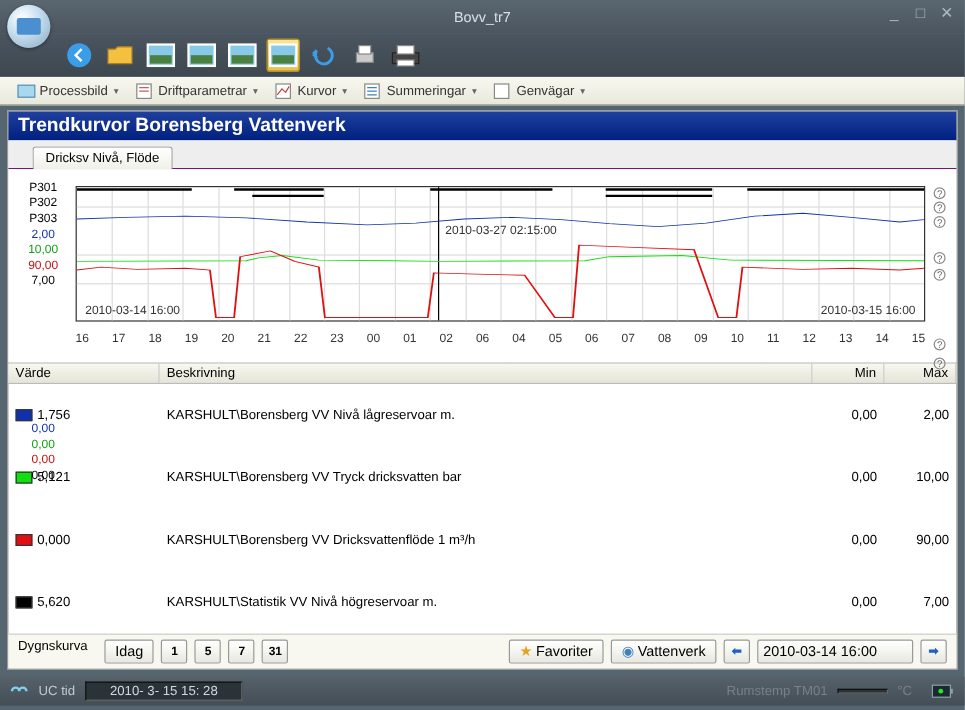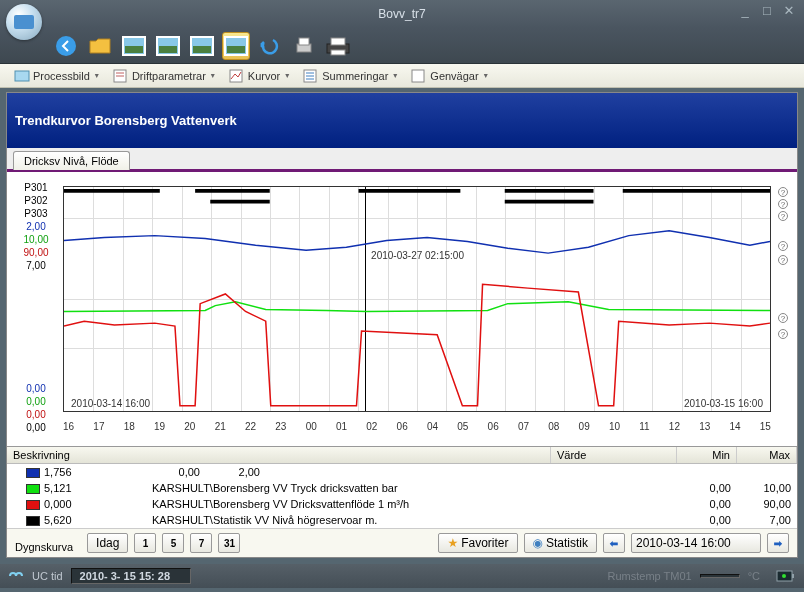--- a/index.html
+++ b/index.html
@@ -10,41 +10,41 @@
 .title-text { color: #d8e0e8; margin: 0 auto; font-size: 12px; }
 .win-controls { position: absolute; right: 6px; top: 4px; display: flex; gap: 4px; }
 .win-controls span { width: 18px; height: 16px; color: #aab8c0; text-align: center; cursor: pointer; font-size: 13px; line-height: 14px; }
 .ribbon-toolbar { height: 36px; background: linear-gradient(#4a5560, #3e4850); display: flex; align-items: center; padding-left: 52px; gap: 6px; border-bottom: 1px solid #2a3338; }
 .tb-btn { width: 28px; height: 28px; display: flex; align-items: center; justify-content: center; border-radius: 3px; cursor: pointer; }
 .menubar { height: 24px; background: linear-gradient(#f8f8f0, #e8e8dc); border-bottom: 1px solid #c0c0b0; display: flex; align-items: center; padding: 0 8px; gap: 2px; }
 .menu-item { display: flex; align-items: center; gap: 3px; padding: 2px 6px; cursor: pointer; color: #333; }
 .menu-drop { font-size: 8px; color: #666; margin-left: 2px; }
 .mini-icon { width: 16px; height: 16px; display: inline-block; }
 .content { background: #fff; margin: 4px 6px 6px 6px; border: 1px solid #888; height: 466px; display: flex; flex-direction: column; }
-.panel-title { background: linear-gradient(#2040a0, #002080); color: #fff; font-weight: bold; font-size: 13px; padding: 20px 8px; }
-.tab-strip { background: #eee; border-bottom: 3px solid #701a75; height: 24px; display: flex; align-items: flex-end; padding-left: 6px; }
+.panel-title { background: linear-gradient(#2040a0, #002080); color: #fff; font-weight: bold; font-size: 16px; padding: 3px 8px; }
+.tab-strip { background: #eee; border-bottom: 1px solid #701a75; height: 24px; display: flex; align-items: flex-end; padding-left: 20px; }
 .tab { background: linear-gradient(#fff, #f0f0e8); border: 1px solid #999; border-bottom: none; border-radius: 3px 3px 0 0; padding: 3px 10px; font-size: 11px; margin-bottom: -1px; }
 .chart-wrap { flex: 1; background: #fff; position: relative; padding: 6px; }
 .chart-inner { position: absolute; left: 56px; right: 26px; top: 14px; bottom: 34px; border: 1px solid #333; background: #fff; }
 .y-labels { position: absolute; left: 6px; top: 10px; text-align: right; width: 46px; font-size: 10px; line-height: 1.2; }
 .y-labels div { height: 13px; text-align: center; }
 .x-labels { position: absolute; left: 56px; right: 26px; bottom: 14px; display: flex; justify-content: space-between; font-size: 10px; color: #333; }
 .grid-v { position: absolute; top: 0; bottom: 0; width: 0; border-left: 1px solid #ddd; }
 .grid-h { position: absolute; left: 0; right: 0; height: 0; border-top: 1px solid #ddd; }
 .data-table { border-top: 1px solid #999; }
 .table-head { background: linear-gradient(#f8f8f0, #e4e4d8); display: flex; border-bottom: 1px solid #bbb; }
 .th { padding: 2px 6px; border-right: 1px solid #ccc; font-size: 11px; }
-.table-body .tr { display: flex; padding: 1px 0; margin-left: 13px; }
+.table-body .tr { display: flex; padding: 19px 0; }
 .td { padding: 1px 6px; font-size: 11px; }
 .legend-box { width: 14px; height: 10px; display: inline-block; border: 1px solid #333; margin-right: 4px; vertical-align: middle; }
-.bottom-bar { display: flex; align-items: flex-end; padding: 4px 8px; gap: 6px; background: #f8f8f0; border-top: 1px solid #ccc; }
+.bottom-bar { display: flex; align-items: flex-start; padding: 4px 8px; gap: 6px; background: #f8f8f0; border-top: 1px solid #ccc; }
 .btn { background: linear-gradient(#fff,#e8e8e0); border: 1px solid #999; border-radius: 2px; padding: 2px 8px; font-size: 12px; cursor: pointer; display: flex; align-items: center; gap: 3px; }
 .sq-btn { width: 22px; height: 20px; display: flex; align-items: center; justify-content: center; background: linear-gradient(#fff,#e8e8e0); border: 1px solid #999; border-radius: 2px; cursor: pointer; font-size: 10px; font-weight: bold; }
 .statusbar { height: 24px; background: linear-gradient(#566068, #444e56); display: flex; align-items: center; padding: 0 8px; gap: 8px; color: #c0c8d0; font-size: 11px; }
-.status-field { background: #2a3338; border: 1px inset #666; padding: 1px 8px; color: #d0d8e0; min-width: 120px; font-weight: bold; }
+.status-field { background: #2a3338; border: 1px inset #666; padding: 1px 20px; color: #d0d8e0; min-width: 120px; }
 .cursor-line { position: absolute; top: 0; bottom: 0; width: 0; border-left: 1px solid #000; }
 .chart-svg { position: absolute; inset: 0; width: 100%; height: 100%; }
 .q-mark { position: absolute; right: -18px; font-size: 10px; color: #555; }
 .help-icon { width: 10px; height: 10px; border: 1px solid #888; border-radius: 50%; font-size: 8px; line-height: 9px; text-align: center; color: #666; }
 .anno { position: absolute; font-size: 10px; color: #333; white-space: nowrap; }
 </style>
 </head>
 <body>
 
 <div class="titlebar">
@@ -276,28 +276,29 @@
         <span>11</span>
         <span>12</span>
         <span>13</span>
         <span>14</span>
         <span>15</span>
       </div>
   </div>
 
   <div class="data-table">
     <div class="table-head">
+      <div class="th" style="width:126px">Värde</div>
       <div class="th" style="flex:1">Beskrivning</div>
-      <div class="th" style="width:126px">Värde</div>
       <div class="th" style="width:60px;text-align:right">Min</div>
       <div class="th" style="width:60px;text-align:right">Max</div>
     </div>
     <div class="table-body" id="tbody">
         <div class="tr">
           <div class="td" style="width:126px"><span class="legend-box" style="background:#1030b0"></span>1,756</div>
+          <div class="td" style="flex:1">KARSHULT\Borensberg VV Nivå lågreservoar m.</div>
           <div class="td" style="width:60px;text-align:right">0,00</div>
           <div class="td" style="width:60px;text-align:right">2,00</div>
         </div>
         <div class="tr">
           <div class="td" style="width:126px"><span class="legend-box" style="background:#10e010"></span>5,121</div>
           <div class="td" style="flex:1">KARSHULT\Borensberg VV Tryck dricksvatten bar</div>
           <div class="td" style="width:60px;text-align:right">0,00</div>
           <div class="td" style="width:60px;text-align:right">10,00</div>
         </div>
         <div class="tr">
@@ -332,21 +333,21 @@
     <div class="sq-btn">
         <span>31</span>
       </div>
     <div style="flex:1"></div>
     <div class="btn">
         <span style="color:#e8a020">★</span>
         <span>Favoriter</span>
       </div>
     <div class="btn">
         <span style="color:#4080c0">◉</span>
-        <span>Statistik</span>
+        <span>Vattenverk</span>
       </div>
     <div class="sq-btn" style="color:#2060c0">⬅</div>
     <input class="btn" style="width: 130px; padding: 2px 4px;" value="2010-03-14 16:00">
     <div class="sq-btn" style="color:#2060c0">➡</div>
   </div>
 </div>
 
 <div class="statusbar">
   <svg width="16" height="14">
       <path d="M2 7 A3 3 0 0 1 8 7 M8 7 A3 3 0 0 1 14 7" stroke="#80d0f0" stroke-width="2" fill="none"></path>

